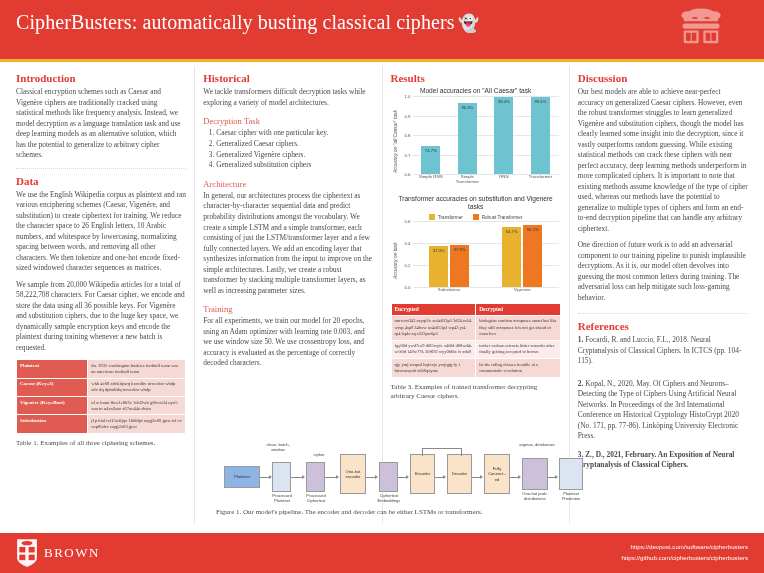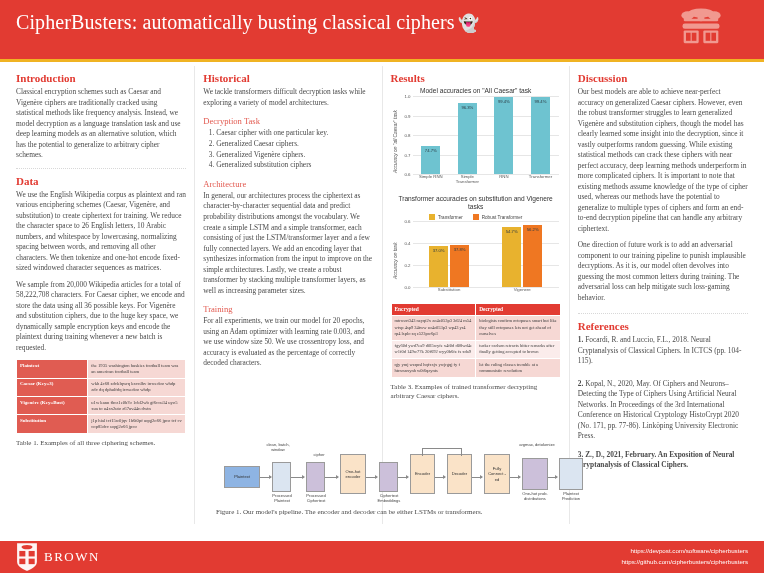--- a/index.html
+++ b/index.html
@@ -154,21 +154,21 @@
   .arrow{position:absolute;height:1px;background:#8a8a8a;}
   .arrow:after{
     content:"";position:absolute;right:-1px;top:-2px;
     border-left:3px solid #8a8a8a;border-top:2.5px solid transparent;
     border-bottom:2.5px solid transparent;
   }
   .skip{position:absolute;border:1px solid #8a8a8a;border-bottom:none;}
 
   
   .footer{
-    position:absolute;left:0;bottom:0;width:764px;height:32px;
+    position:absolute;left:0;bottom:0;width:764px;height:40px;
     background:#e23b32;display:flex;align-items:center;
     justify-content:space-between;padding:0 16px;box-sizing:border-box;
   }
   .brown{display:flex;align-items:center;gap:6px;}
   .brown .word{
     color:#fff;font-family:"Liberation Serif",serif;font-size:13px;
     letter-spacing:1.5px;
   }
   .links{
     color:#fff;font-family:"Liberation Sans",sans-serif;font-size:6.2px;

